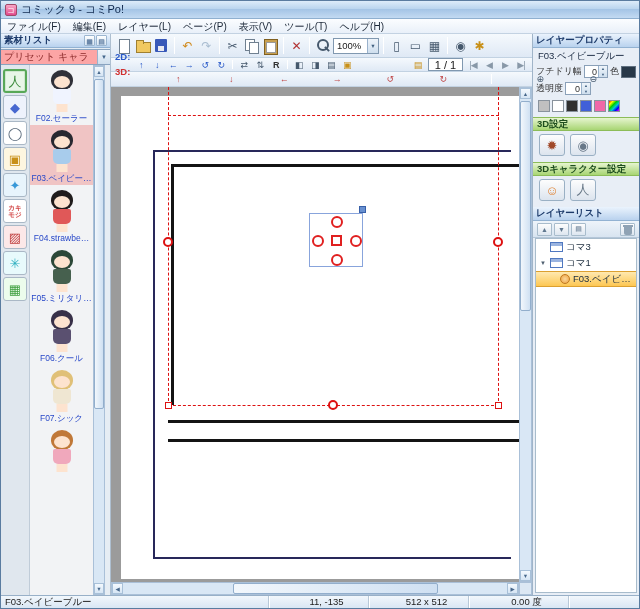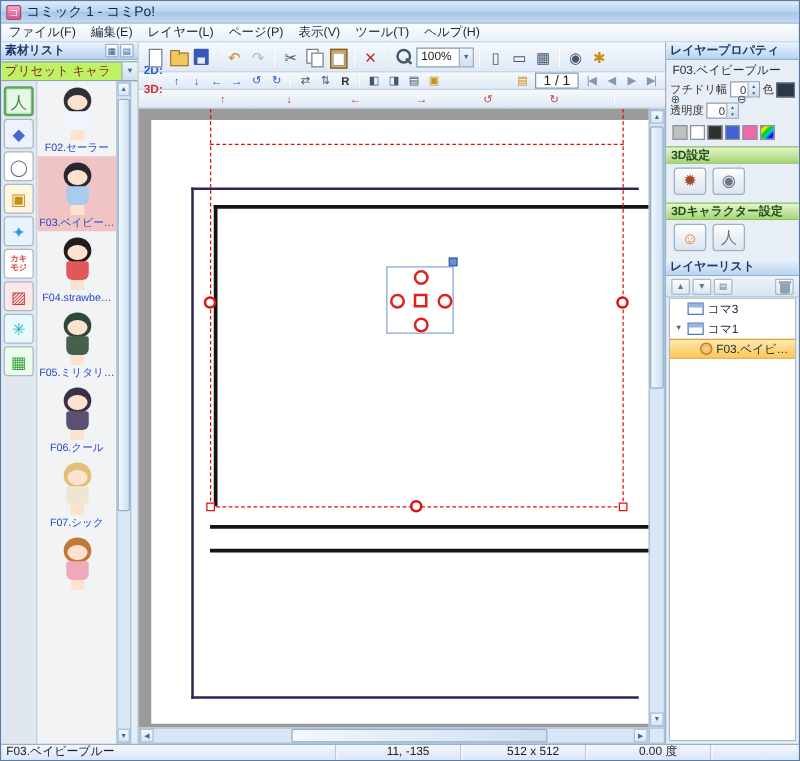--- a/index.html
+++ b/index.html
@@ -27,21 +27,21 @@
   background:linear-gradient(#eaf3fd,#b9d2ee);border-bottom:1px solid #92b2d2;
   font-size:9.5px;font-weight:bold;color:#1c3a6a;}
 .hdr-icons{margin-left:auto;display:flex;gap:1px;}
 .hdr-icons .mini{width:11px;height:11px;font-size:7px;line-height:11px;text-align:center;color:#3c608c;
   background:linear-gradient(#fdfefe,#d8e6f4);border:1px solid #9cb6d0;border-radius:1px;}
 .green-header{height:14px;flex:0 0 14px;display:flex;align-items:center;padding:0 4px;margin-top:3px;
   background:linear-gradient(#e6f5cf,#a8d573);border:1px solid #8cbc58;border-left:none;border-right:none;
   font-size:9.5px;font-weight:bold;color:#1e4e1e;}
 
 
-.dd-row{height:16px;flex:0 0 16px;display:flex;align-items:flex-start;background:#bef264;border:1px solid #8aa4c0;
+.dd-row{height:16px;flex:0 0 16px;display:flex;align-items:flex-start;background:#fca5a5;border:1px solid #8aa4c0;
   border-left:none;border-right:none;margin-top:1px;}
 .dd-text{flex:1;font-size:10px;padding-left:3px;white-space:nowrap;overflow:hidden;color:#202020;}
 .dd-text.cat-red{color:#8a2a2a;}
 .dd-btn{width:13px;height:100%;display:flex;align-items:center;justify-content:center;font-size:6px;color:#44678c;
   background:linear-gradient(#eef4fa,#cfdfee);border-left:1px solid #9ab2cc;}
 
 
 .panel-body{flex:1;display:flex;min-height:0;}
 .cat-strip{width:29px;background:#e0e7ee;border-right:1px solid #c0ccd8;padding-top:2px;overflow:hidden;}
 .strip-icon{width:24px;height:24px;margin:2px auto;border:1px solid #aab8c6;border-radius:3px;
@@ -164,21 +164,21 @@
 .sb-cell.w88{width:100px;padding-left:20px;}
 .sb-fill{flex:1;}
 </style>
 </head>
 <body>
 
 <div class="window">
 
   <div class="titlebar">
     <span class="app-icon">コ</span>
-    <span class="title-text">コミック 1 - コミPo!</span>
+    <span class="title-text">コミック 9 - コミPo!</span>
   </div>
 
   <div class="menubar" id="menubar">
       <span class="menu-item">ファイル(F)</span>
       <span class="menu-item">編集(E)</span>
       <span class="menu-item">レイヤー(L)</span>
       <span class="menu-item">ページ(P)</span>
       <span class="menu-item">表示(V)</span>
       <span class="menu-item">ツール(T)</span>
       <span class="menu-item">ヘルプ(H)</span>

